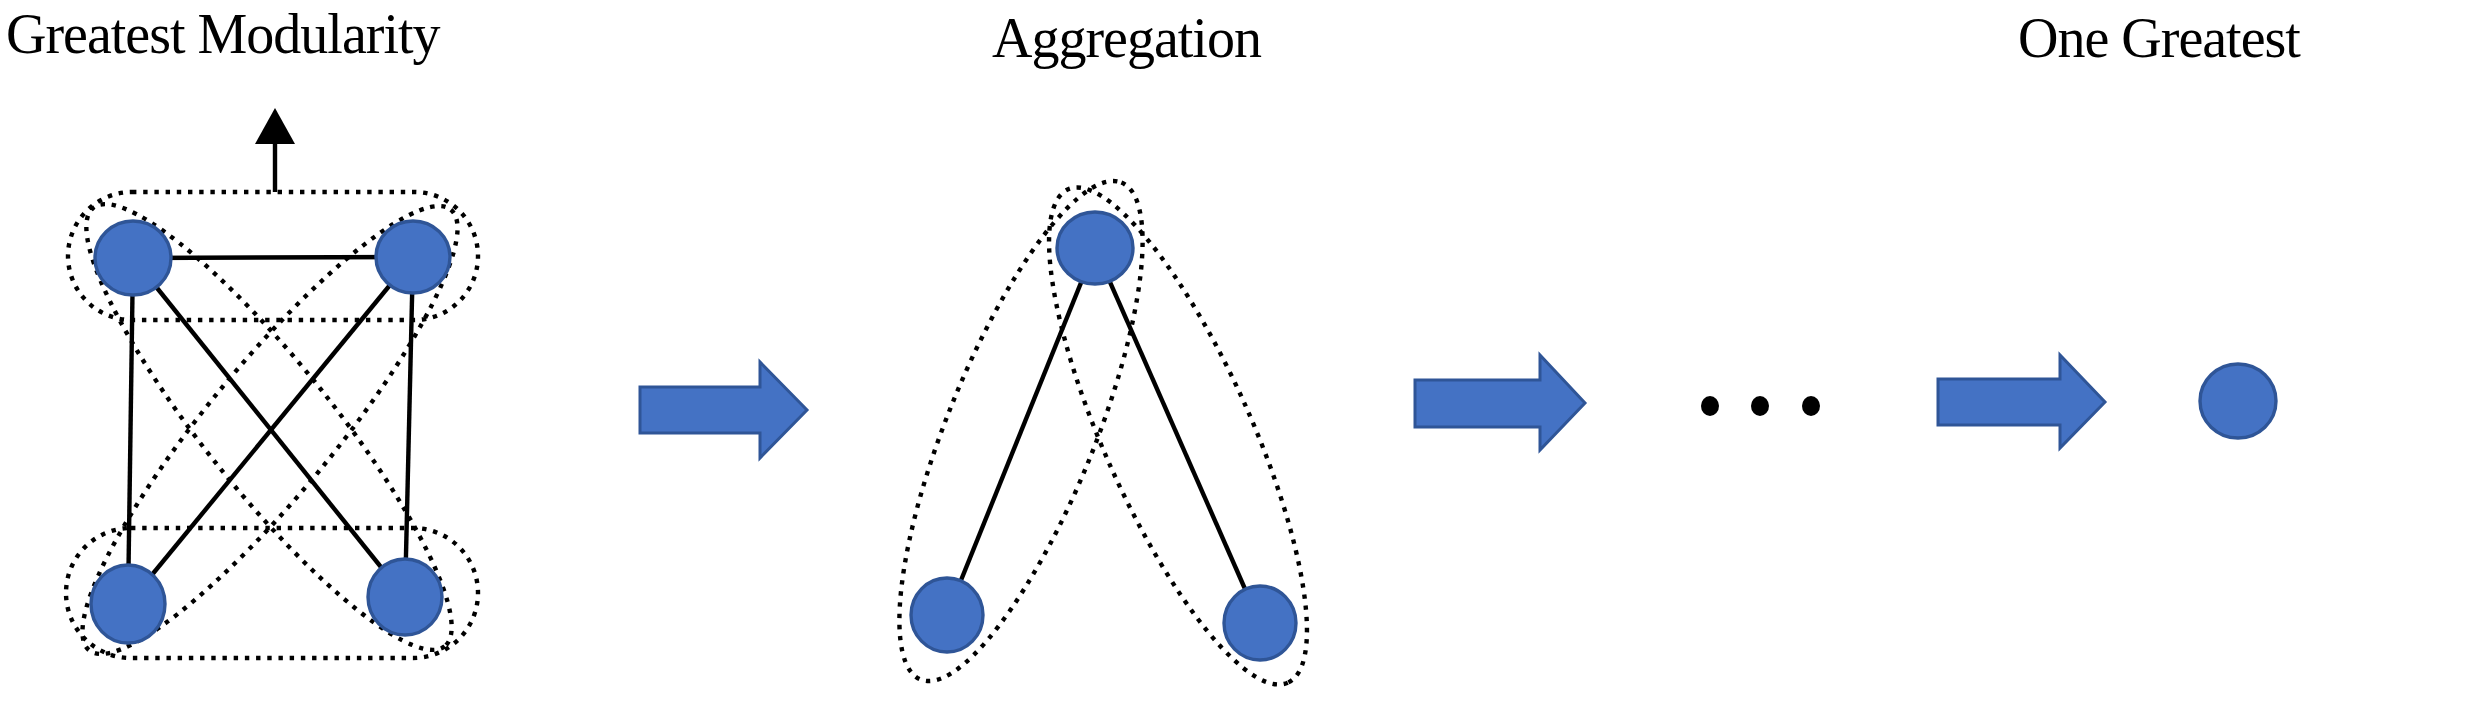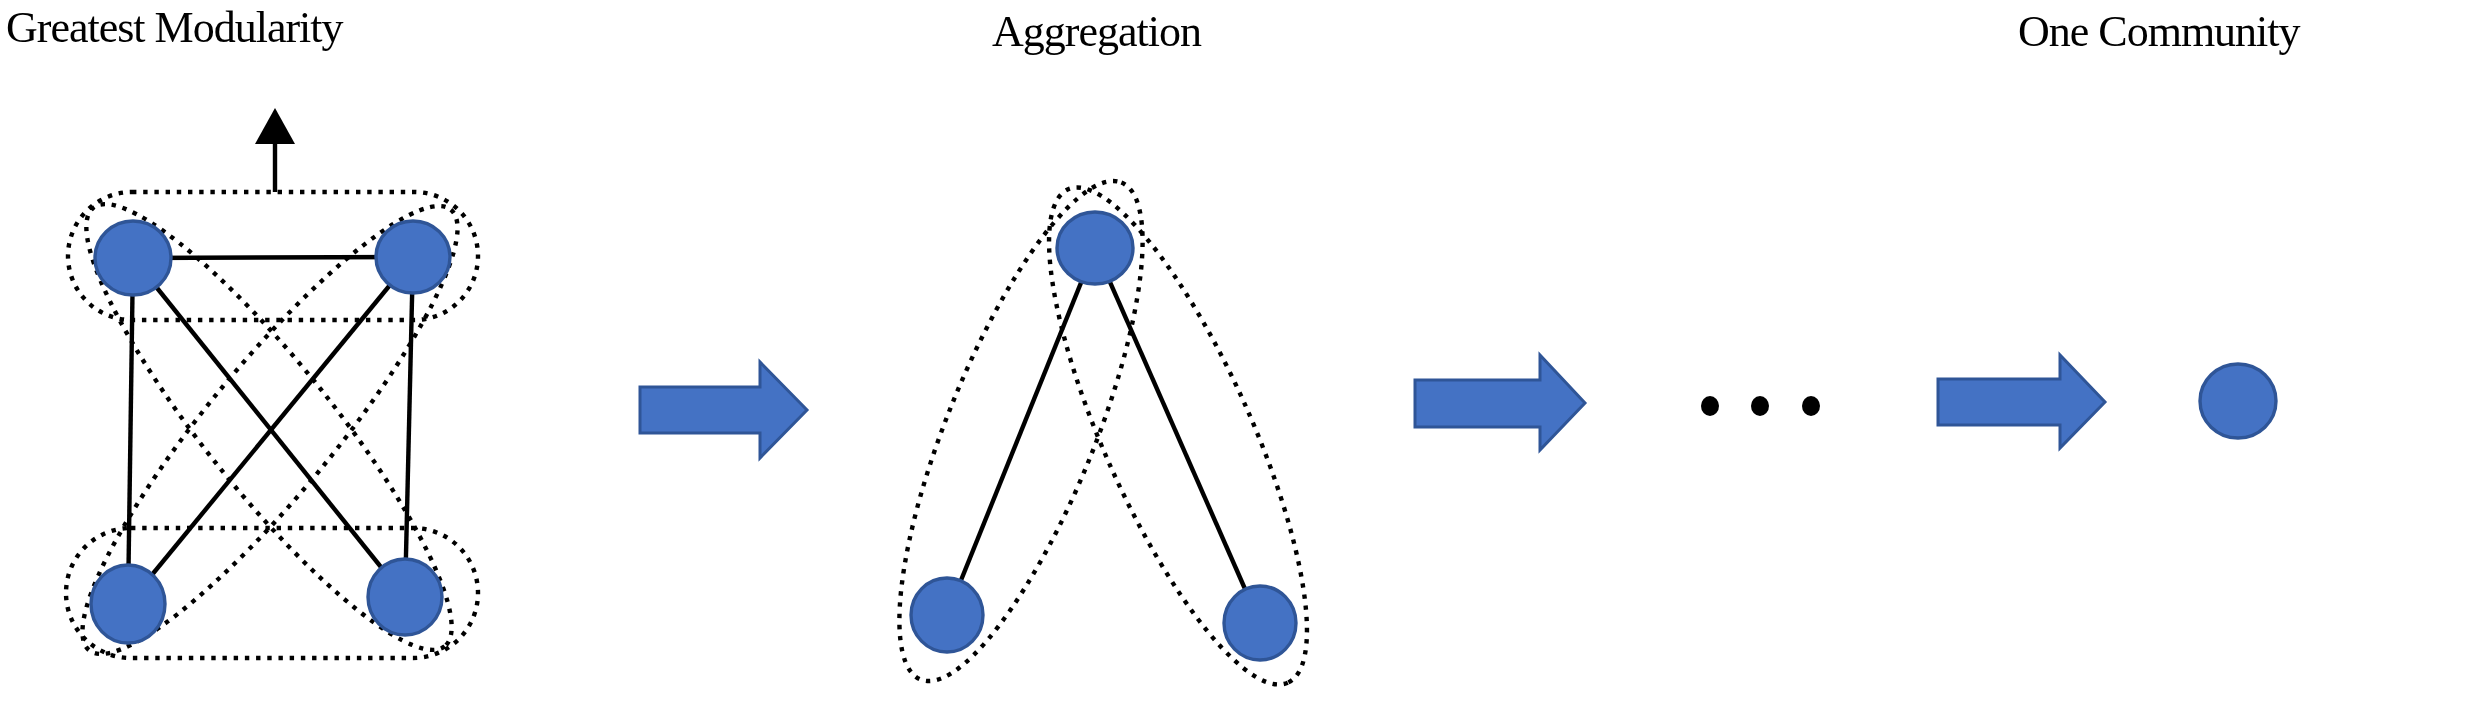--- a/index.html
+++ b/index.html
@@ -12,21 +12,21 @@
   .canvas{
     position:relative;
     width:2470px;
     height:722px;
     background:var(--bg);
     overflow:hidden;
     font-family:"Liberation Serif", serif;
   }
   .stage-label{
     position:absolute;
-    font-size:44px;
+    font-size:56px;
     line-height:1;
     letter-spacing:-1px;
     color:var(--line);
     white-space:nowrap;
   }
   #label-stage1{left:6px;top:6px;}
   #label-stage2{left:992px;top:10px;}
   #label-stage3{left:2018px;top:10px;}
   svg{position:absolute;left:0;top:0;}
   .node{fill:var(--node-fill);stroke:var(--node-stroke);stroke-width:3.4;}
@@ -36,21 +36,21 @@
   .dot{fill:var(--line);}
   .arrowhead{fill:var(--line);}
 </style>
 </head>
 <body>
 
 <div class="canvas">
 
   <div class="stage-label" id="label-stage1">Greatest Modularity</div>
   <div class="stage-label" id="label-stage2">Aggregation</div>
-  <div class="stage-label" id="label-stage3">One Community</div>
+  <div class="stage-label" id="label-stage3">One Greatest</div>
 
   <svg width="2470" height="722" viewBox="0 0 2470 722">
 
     <g>
 
       <rect x="68" y="192" width="410" height="128" rx="64" ry="64" class="dotted"></rect>
       <rect x="66" y="528" width="412" height="130" rx="65" ry="65" class="dotted"></rect>
       <ellipse cx="269" cy="427" rx="281" ry="64" transform="rotate(51.3 269 427)" class="dotted"></ellipse>
       <ellipse cx="270" cy="430" rx="285" ry="64" transform="rotate(-50.6 270 430)" class="dotted"></ellipse>
 

